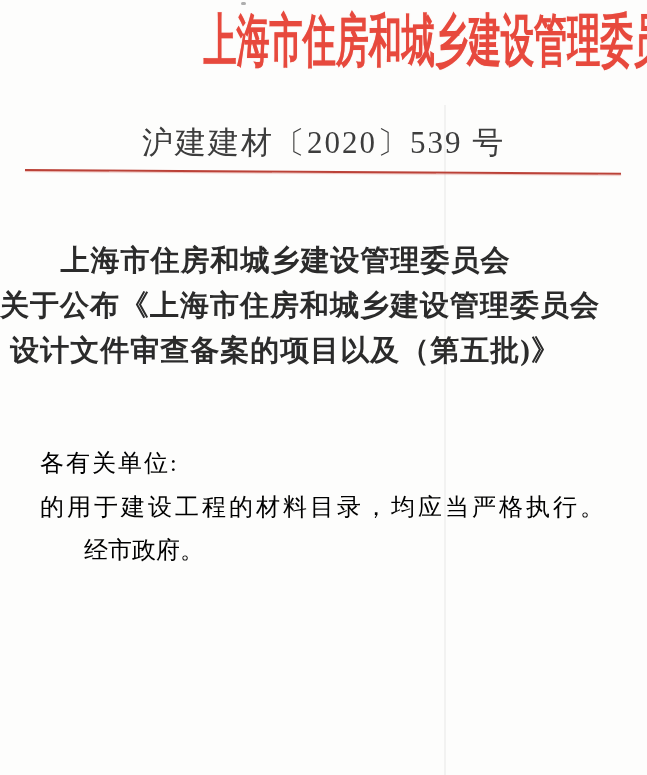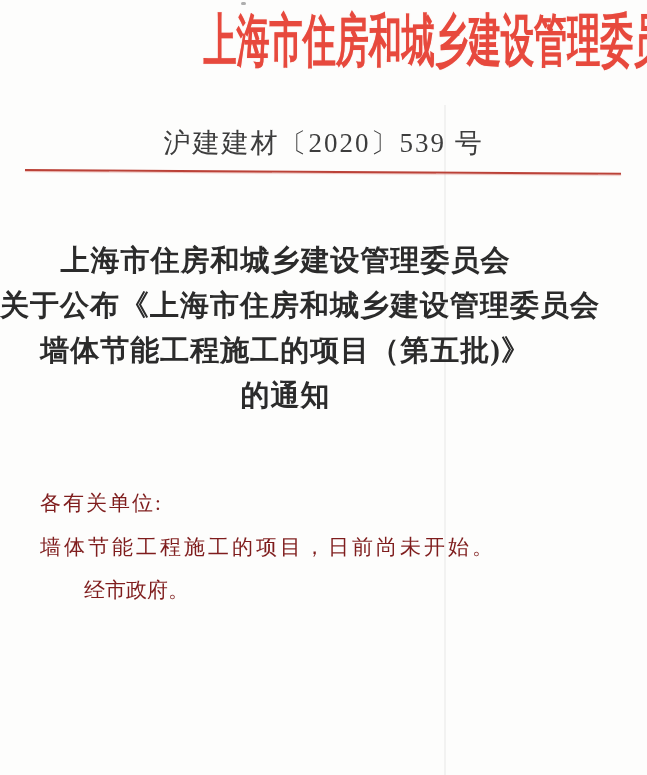--- a/index.html
+++ b/index.html
@@ -23,21 +23,21 @@
     color:#e7493d;
     transform:scaleX(0.58);
     transform-origin:50% 50%;
     letter-spacing:0px;
     text-shadow:0 0 1px rgba(231,73,61,.55);
   }
   
   .doc-number{
     position:absolute;top:128px;left:0;width:647px;
     text-align:center;
-    font-size:27px;line-height:30px;
+    font-size:31px;line-height:30px;
     color:#3d3d3d;
     letter-spacing:2px;
   }
   
   .red-rule{
     position:absolute;top:169px;left:25px;width:596px;height:0;
     border-top:2px solid #bb4238;
     box-shadow:0 1px 1px rgba(219,120,110,.45);
     transform:rotate(0.35deg);
     transform-origin:0 0;
@@ -47,22 +47,22 @@
     position:absolute;top:238px;left:0;width:571px;
     text-align:center;
     font-weight:bold;
     font-size:29px;line-height:45px;
     color:#2b2b2b;
     letter-spacing:1px;
   }
   .notice-title div{height:45px;white-space:nowrap;}
   
   .body-block{
-    position:absolute;top:482px;left:40px;width:568px;
-    font-size:21px;color:#7f1d1d;
+    position:absolute;top:442px;left:40px;width:568px;
+    font-size:24px;color:#000000;
   }
   .bline{
     height:43.5px;line-height:43.5px;
     white-space:nowrap;
   }
   .jline{
     white-space:normal;
     text-align:justify;
     text-align-last:justify;
     letter-spacing:0.5px;
@@ -92,23 +92,22 @@
     <span class="stretch">上海市住房和城乡建设管理委员会文件</span>
   </div>
 
   <div class="doc-number">沪建建材〔2020〕539 号</div>
 
   <div class="red-rule"></div>
 
   <div class="notice-title">
     <div>上海市住房和城乡建设管理委员会</div>
     <div>关于公布《上海市住房和城乡建设管理委员会</div>
-    <div>墙体节能工程施工的项目（第五批)》</div>
-    <div>的通知</div>
+    <div>设计文件审查备案的项目以及（第五批)》</div>
   </div>
 
   <div class="body-block">
     <div class="bline salutation">各有关单位:</div>
-    <div class="bline loose">墙体节能工程施工的项目，日前尚未开始。</div>
+    <div class="bline loose">的用于建设工程的材料目录，均应当严格执行。</div>
     <div class="bline indent">经市政府。</div>
   </div>
 
 </div>
 
 </body></html>

